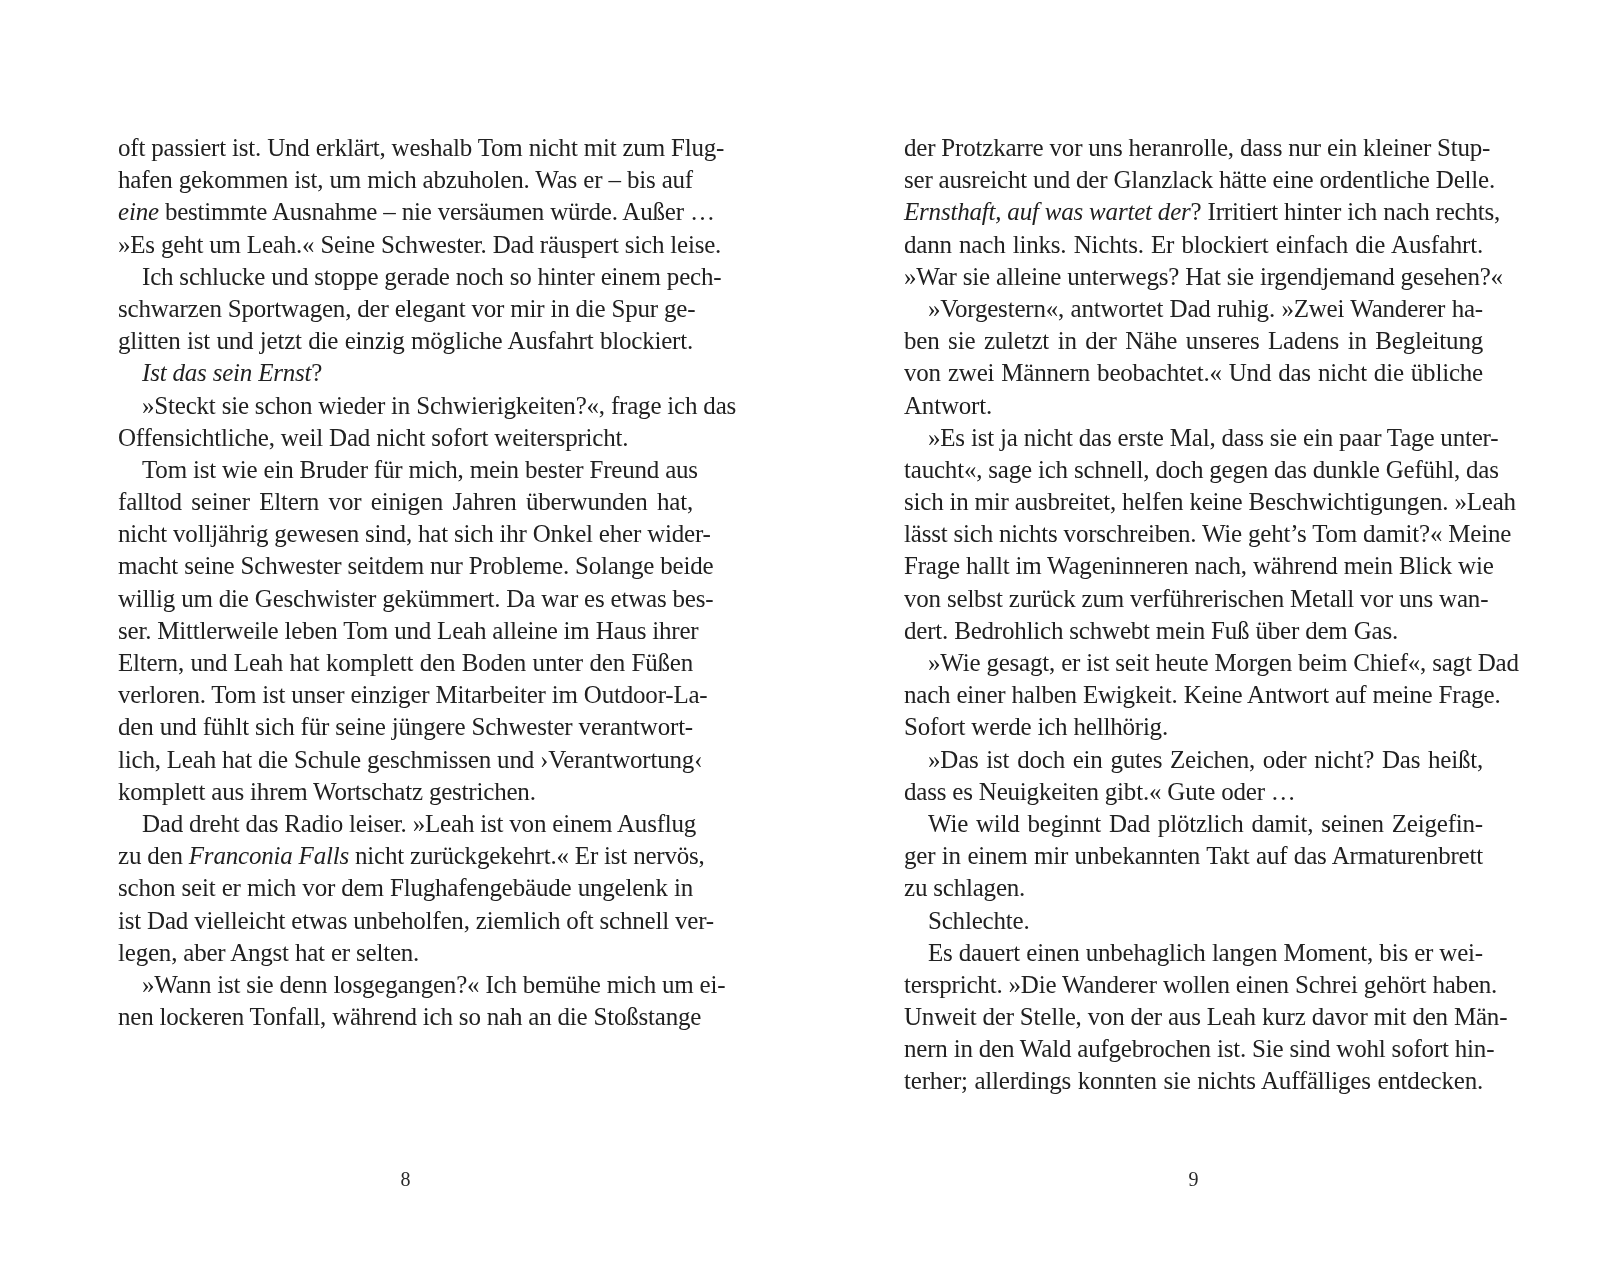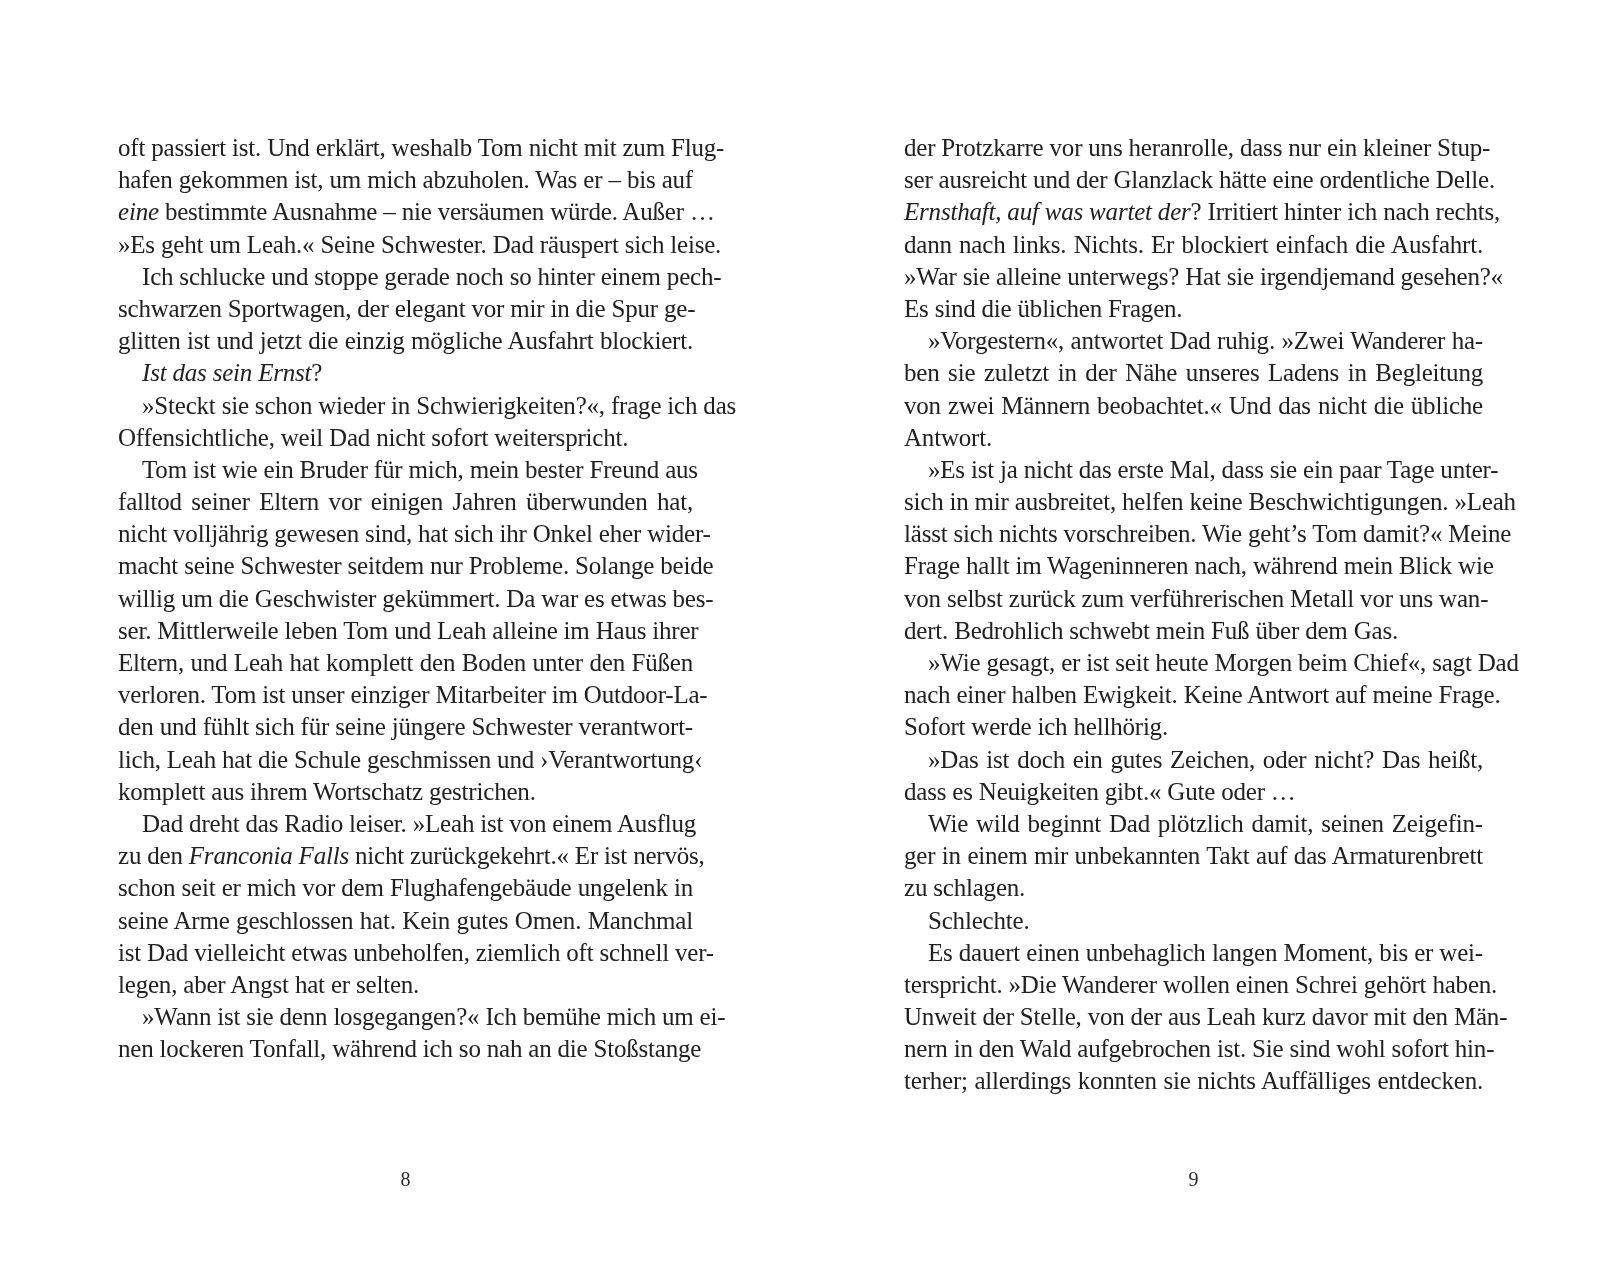--- a/index.html
+++ b/index.html
@@ -73,39 +73,38 @@
       <div class="line"><span>willig um die Geschwister gekümmert. Da war es etwas bes-</span></div>
       <div class="line"><span>ser. Mittlerweile leben Tom und Leah alleine im Haus ihrer</span></div>
       <div class="line"><span>Eltern, und Leah hat komplett den Boden unter den Füßen</span></div>
       <div class="line"><span>verloren. Tom ist unser einziger Mitarbeiter im Outdoor-La-</span></div>
       <div class="line"><span>den und fühlt sich für seine jüngere Schwester verantwort-</span></div>
       <div class="line"><span>lich, Leah hat die Schule geschmissen und ›Verantwortung‹</span></div>
       <div class="line end"><span>komplett aus ihrem Wortschatz gestrichen.</span></div>
       <div class="line indent"><span>Dad dreht das Radio leiser. »Leah ist von einem Ausflug</span></div>
       <div class="line"><span>zu den </span><span class="it">Franconia Falls</span><span> nicht zurückgekehrt.« Er ist nervös,</span></div>
       <div class="line"><span>schon seit er mich vor dem Flughafengebäude ungelenk in</span></div>
-      <div class="line"><span>seine Arme geschlossen hat. Kein gutes Omen. Manchmal</span></div>
       <div class="line"><span>ist Dad vielleicht etwas unbeholfen, ziemlich oft schnell ver-</span></div>
       <div class="line end"><span>legen, aber Angst hat er selten.</span></div>
       <div class="line indent"><span>»Wann ist sie denn losgegangen?« Ich bemühe mich um ei-</span></div>
       <div class="line"><span>nen lockeren Tonfall, während ich so nah an die Stoßstange</span></div>
     </div>
 
   <div class="page-text right-col" id="right-lines">
       <div class="line"><span>der Protzkarre vor uns heranrolle, dass nur ein kleiner Stup-</span></div>
       <div class="line"><span>ser ausreicht und der Glanzlack hätte eine ordentliche Delle.</span></div>
       <div class="line"><span class="it">Ernsthaft, auf was wartet der</span><span>? Irritiert hinter ich nach rechts,</span></div>
       <div class="line"><span>dann nach links. Nichts. Er blockiert einfach die Ausfahrt.</span></div>
       <div class="line"><span>»War sie alleine unterwegs? Hat sie irgendjemand gesehen?«</span></div>
-      <div class="line end"><span>Es sind die üblichen Fragen.</span></div>
       <div class="line indent"><span>»Vorgestern«, antwortet Dad ruhig. »Zwei Wanderer ha-</span></div>
       <div class="line"><span>ben sie zuletzt in der Nähe unseres Ladens in Begleitung</span></div>
       <div class="line"><span>von zwei Männern beobachtet.« Und das nicht die übliche</span></div>
       <div class="line end"><span>Antwort.</span></div>
       <div class="line indent"><span>»Es ist ja nicht das erste Mal, dass sie ein paar Tage unter-</span></div>
+      <div class="line"><span>taucht«, sage ich schnell, doch gegen das dunkle Gefühl, das</span></div>
       <div class="line"><span>sich in mir ausbreitet, helfen keine Beschwichtigungen. »Leah</span></div>
       <div class="line"><span>lässt sich nichts vorschreiben. Wie geht’s Tom damit?« Meine</span></div>
       <div class="line"><span>Frage hallt im Wageninneren nach, während mein Blick wie</span></div>
       <div class="line"><span>von selbst zurück zum verführerischen Metall vor uns wan-</span></div>
       <div class="line end"><span>dert. Bedrohlich schwebt mein Fuß über dem Gas.</span></div>
       <div class="line indent"><span>»Wie gesagt, er ist seit heute Morgen beim Chief«, sagt Dad</span></div>
       <div class="line"><span>nach einer halben Ewigkeit. Keine Antwort auf meine Frage.</span></div>
       <div class="line end"><span>Sofort werde ich hellhörig.</span></div>
       <div class="line indent"><span>»Das ist doch ein gutes Zeichen, oder nicht? Das heißt,</span></div>
       <div class="line end"><span>dass es Neuigkeiten gibt.« Gute oder …</span></div>

